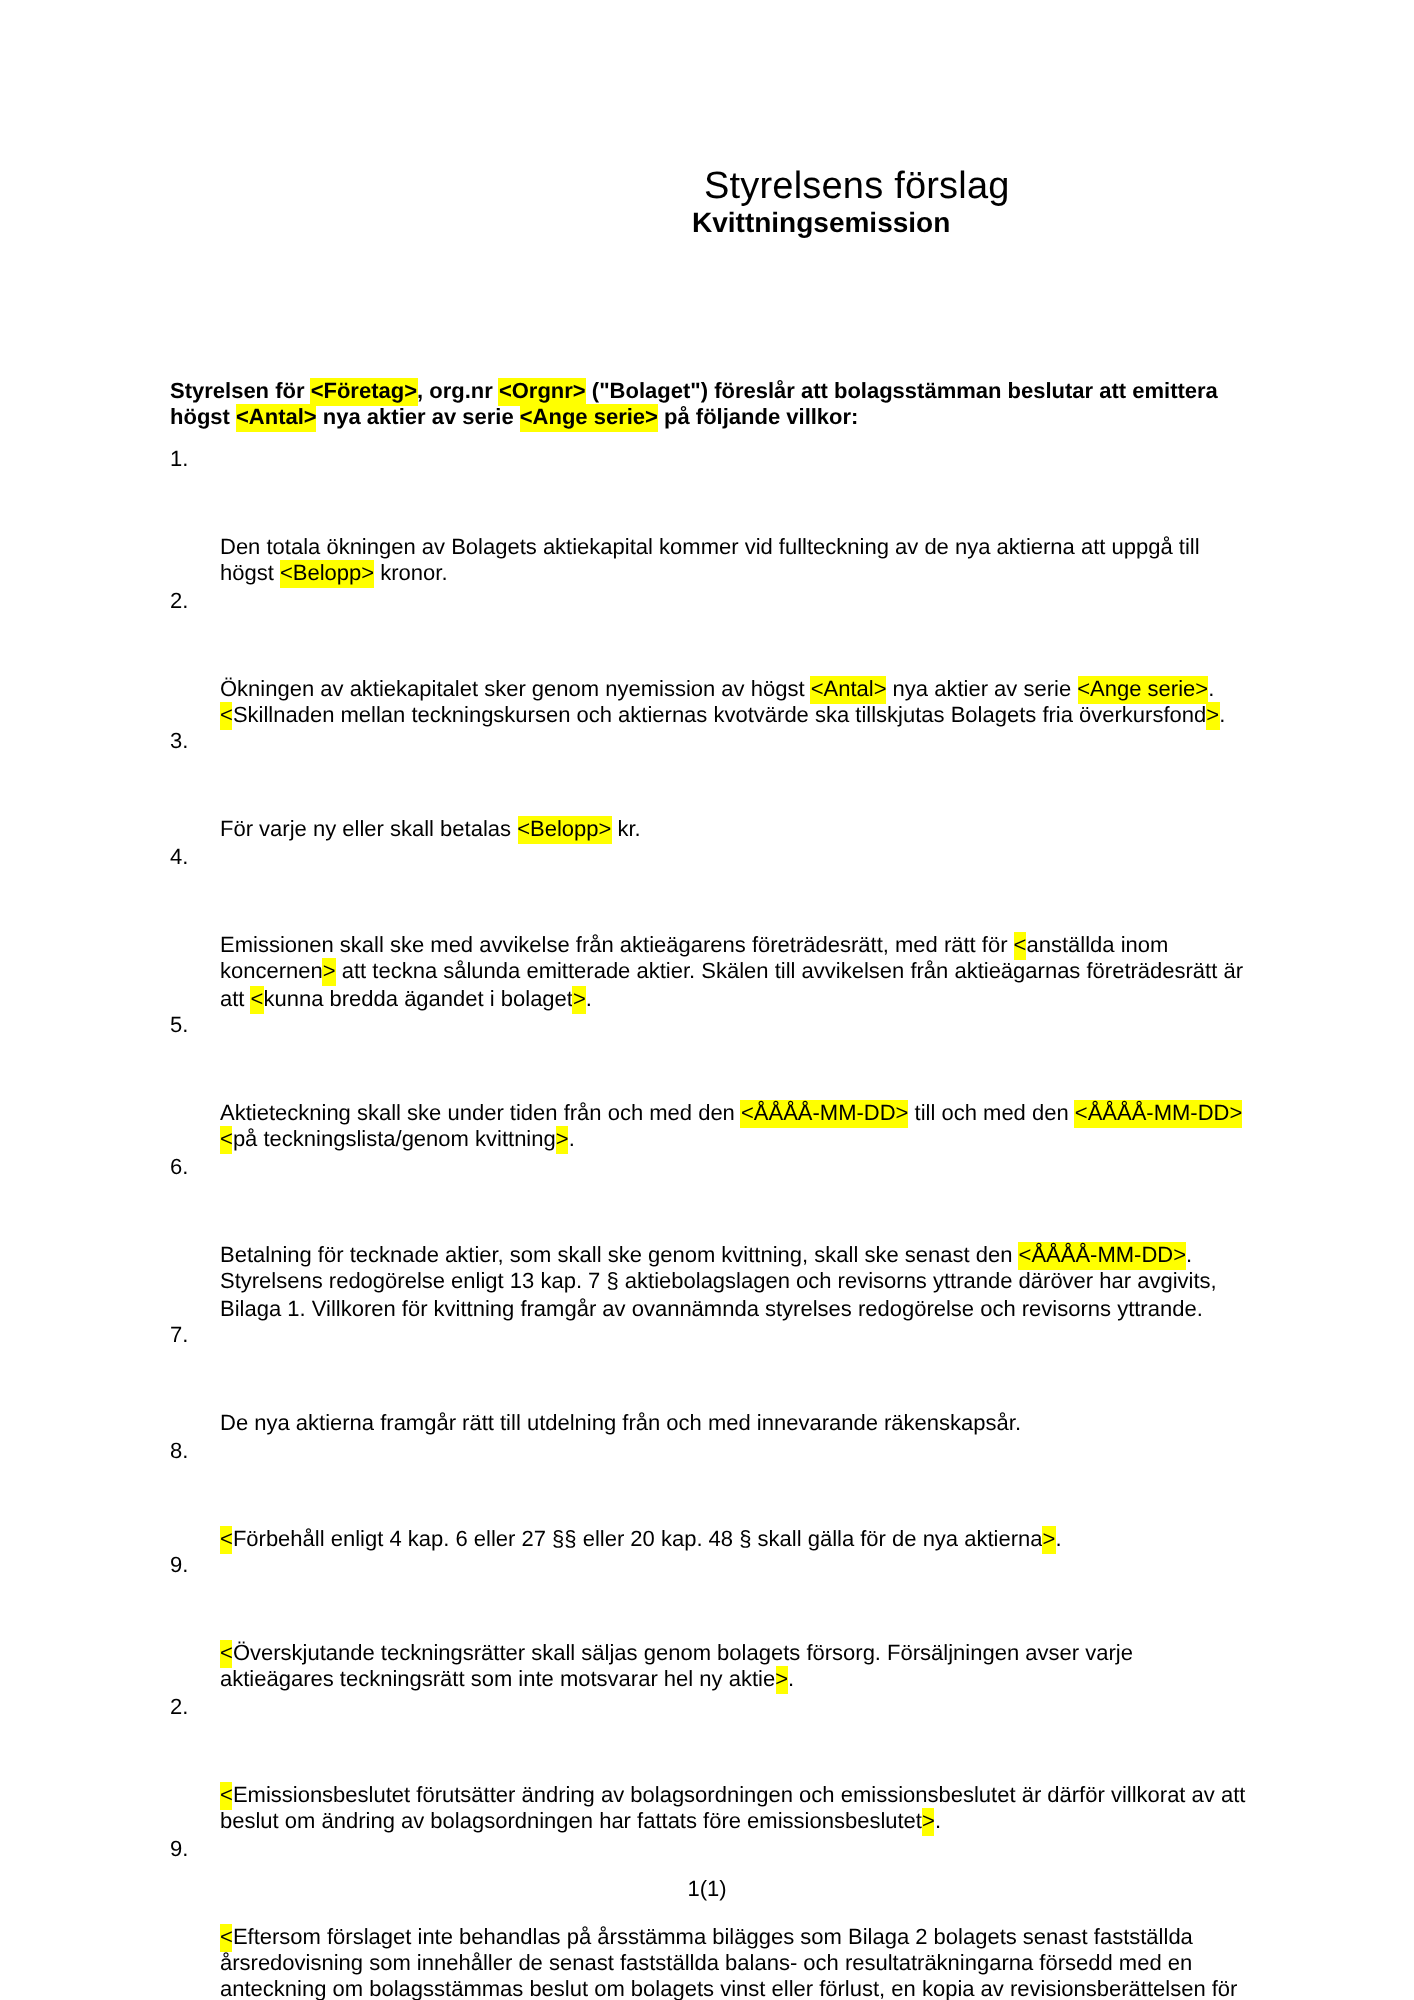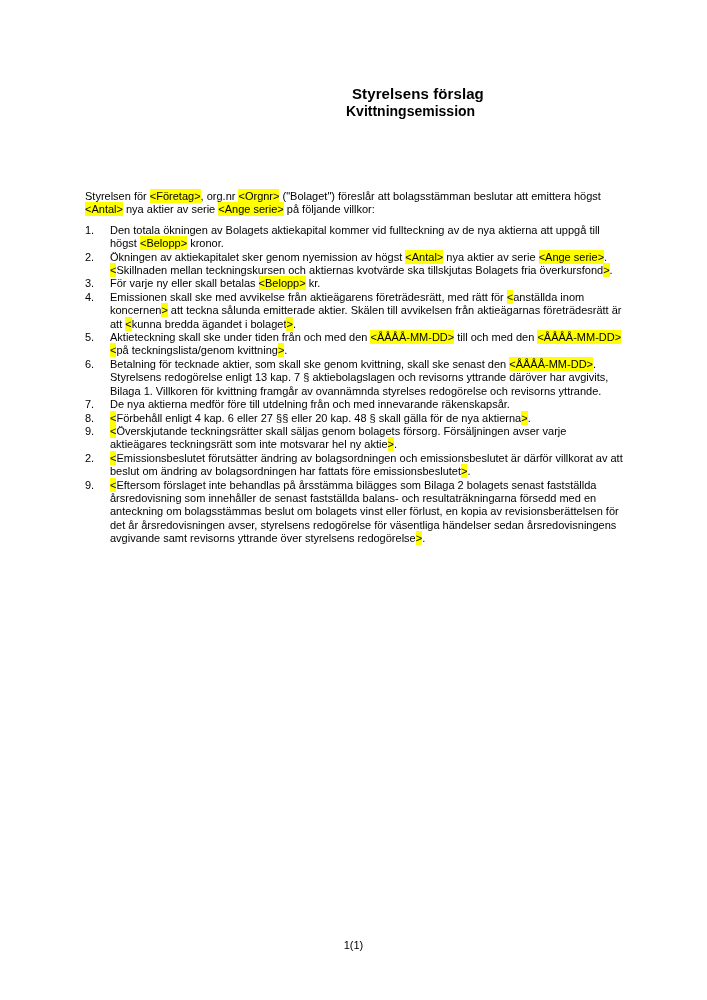--- a/index.html
+++ b/index.html
@@ -7,37 +7,37 @@
     width: 707px; height: 1000px;
     background: #ffffff;
     font-family: "Liberation Sans", sans-serif;
     color: #000000;
     position: relative;
     overflow: hidden;
   }
   .page { position: absolute; inset: 0; background: #ffffff; }
   .doc-title {
     position: absolute; left: 352px; top: 85px;
-    font-size: 15px; font-weight: bold; line-height: 18px;
+    font-size: 19px; font-weight: normal; line-height: 18px;
     letter-spacing: 0.1px; white-space: nowrap;
   }
   .doc-subtitle {
     position: absolute; left: 346px; top: 103px;
     font-size: 14px; font-weight: bold; line-height: 17px;
     white-space: nowrap;
   }
   .content {
     position: absolute; left: 85px; top: 190px; width: 541px;
     font-size: 11px; line-height: 13.4px;
   }
-  .intro { width: 541px; }
+  .intro { width: 541px; font-weight: bold; }
   .list { margin-top: 7px; }
   .li { display: flex; }
   .num { flex: 0 0 25px; width: 25px; }
-  .li-text { flex: 1 1 auto; max-width: 516px; }
+  .li-text { flex: 1 1 auto; max-width: 516px; margin-top: 44px; }
   .closing { margin-top: 13px; width: 541px; }
   .hl { padding: 1px 0; }
   .footer {
     position: absolute; top: 939px; left: 0; width: 707px;
     text-align: center; font-size: 11px; line-height: 13px;
   }
 </style>
 </head>
 <body style="color: rgb(0, 0, 0);">
 
@@ -70,21 +70,21 @@
       <div class="li">
         <span class="num">5.</span>
         <span class="li-text"><span>Aktieteckning skall ske under tiden från och med den </span><span class="hl" style="background-color: rgb(255, 255, 0);">&lt;ÅÅÅÅ-MM-DD&gt;</span><span> till och med den </span><span class="hl" style="background-color: rgb(255, 255, 0);">&lt;ÅÅÅÅ-MM-DD&gt;</span><span> </span><span class="hl" style="background-color: rgb(255, 255, 0);">&lt;</span><span>på teckningslista/genom kvittning</span><span class="hl" style="background-color: rgb(255, 255, 0);">&gt;</span><span>.</span></span>
       </div>
       <div class="li">
         <span class="num">6.</span>
         <span class="li-text"><span>Betalning för tecknade aktier, som skall ske genom kvittning, skall ske senast den </span><span class="hl" style="background-color: rgb(255, 255, 0);">&lt;ÅÅÅÅ-MM-DD&gt;</span><span>. Styrelsens redogörelse enligt 13 kap. 7 § aktiebolagslagen och revisorns yttrande däröver har avgivits, Bilaga 1. Villkoren för kvittning framgår av ovannämnda styrelses redogörelse och revisorns yttrande.</span></span>
       </div>
       <div class="li">
         <span class="num">7.</span>
-        <span class="li-text"><span>De nya aktierna medför före till utdelning från och med innevarande räkenskapsår.</span></span>
+        <span class="li-text"><span>De nya aktierna framgår rätt till utdelning från och med innevarande räkenskapsår.</span></span>
       </div>
       <div class="li">
         <span class="num">8.</span>
         <span class="li-text"><span class="hl" style="background-color: rgb(255, 255, 0);">&lt;</span><span>Förbehåll enligt 4 kap. 6 eller 27 §§ eller 20 kap. 48 § skall gälla för de nya aktierna</span><span class="hl" style="background-color: rgb(255, 255, 0);">&gt;</span><span>.</span></span>
       </div>
       <div class="li">
         <span class="num">9.</span>
         <span class="li-text"><span class="hl" style="background-color: rgb(255, 255, 0);">&lt;</span><span>Överskjutande teckningsrätter skall säljas genom bolagets försorg. Försäljningen avser varje aktieägares teckningsrätt som inte motsvarar hel ny aktie</span><span class="hl" style="background-color: rgb(255, 255, 0);">&gt;</span><span>.</span></span>
       </div>
       <div class="li">

